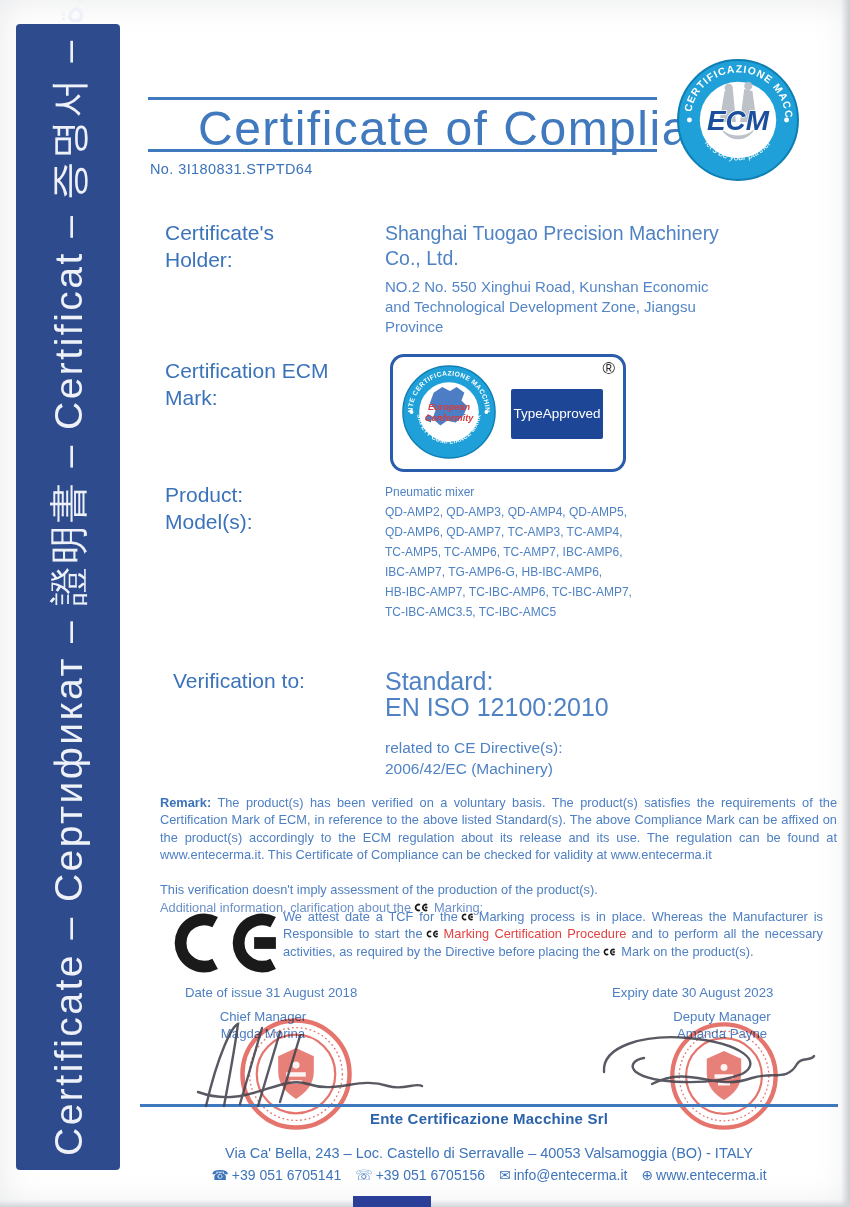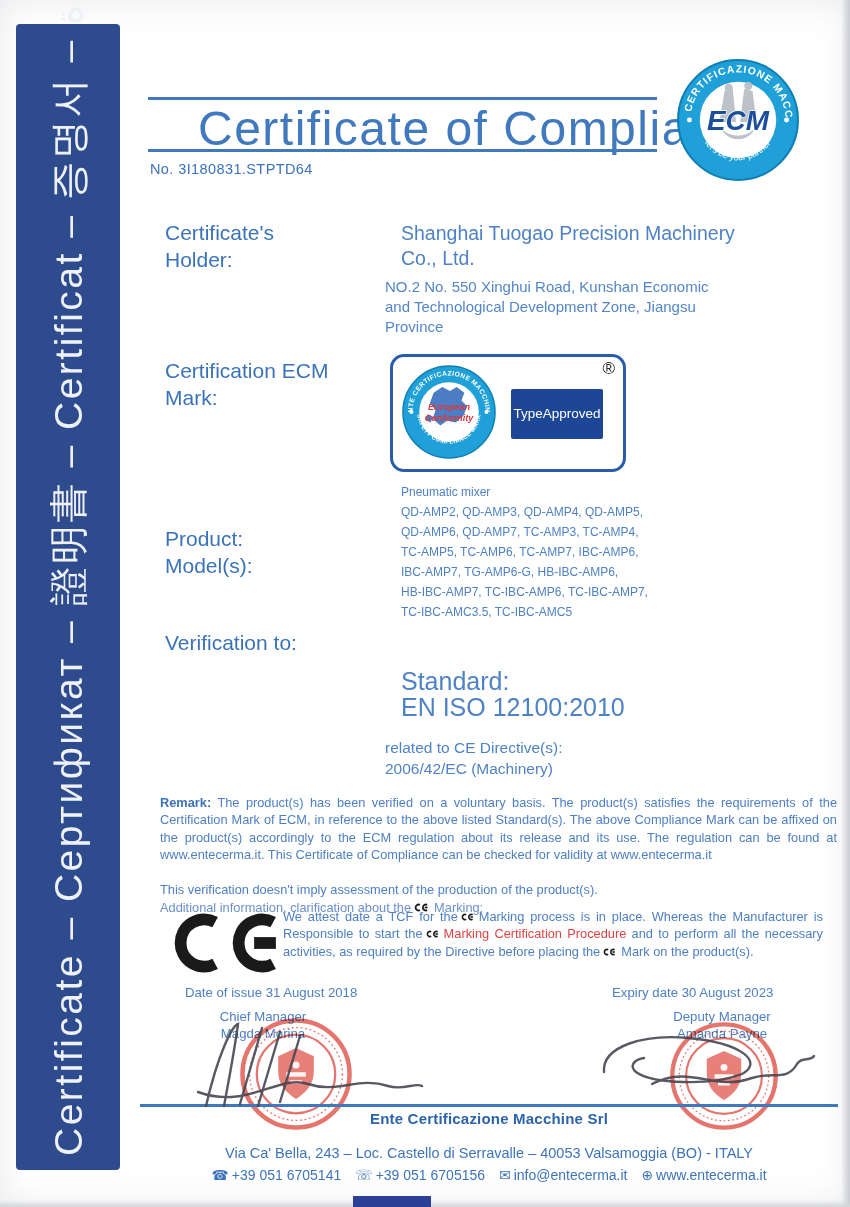--- a/index.html
+++ b/index.html
@@ -27,38 +27,38 @@
   .rule { position:absolute; background:#4179bf; }
   .rule-top    { left:148px; top:97px;  width:509px; height:3px; }
   .rule-bottom { left:148px; top:149px; width:509px; height:3px; }
   .title { position:absolute; left:158px; top:101px; font-size:48px; color:#4079be;
     letter-spacing:1.5px; white-space:nowrap;margin-left:40px; }
   .cert-no { position:absolute; left:150px; top:161px; font-size:14.5px; color:#3b73ba; letter-spacing:.4px; }
   .ecm-logo { position:absolute; left:676px; top:58px; width:124px; height:124px; }
 
   
   .sec-label { position:absolute; left:165px; color:#3b73ba; font-size:21px; line-height:27px; }
-  .sec-value { position:absolute; left:385px; color:#4f82c4;margin-left:16px; }
+  .sec-value { position:absolute; left:385px; color:#4f82c4; }
   .holder-label { top:219px; width:180px; }
   .holder-name { top:221px; width:370px; font-size:19.5px; line-height:25px; }
   .holder-address { position:absolute; left:385px; top:277px; width:345px; color:#5486c7; font-size:15px; line-height:20px; }
 
   .mark-label { top:357px; width:200px; }
   .mark-box { position:absolute; left:390px; top:354px; width:230px; height:112px;
     border:3px solid #2b5cab; border-radius:14px; background:#fff; }
   .mark-badge { position:absolute; left:8px; top:7px; width:96px; height:96px; }
   .type-box { position:absolute; left:118px; top:32px; width:92px; height:50px; background:#1d4796;
     color:#fff; font-size:13.5px; line-height:1.3; display:flex; flex-direction:row;
     align-items:center; justify-content:center; border-radius:2px; }
   .registered { position:absolute; right:8px; top:2px; font-size:17px; color:#2b2b2b; }
 
-  .product-label { top:481px; width:200px; white-space:pre-line;margin-top:44px; }
+  .product-label { top:481px; width:200px; white-space:pre-line; }
   .product-value { top:482px; width:460px; font-size:12px; line-height:20px; white-space:pre-line; }
 
-  .verif-label { top:629px; width:220px; }
+  .verif-label { top:667px; width:220px;margin-left:8px; }
   .verif-standard { top:668px; width:300px; font-size:25px; line-height:26px; white-space:pre-line; }
   .verif-directive { position:absolute; left:385px; top:737px; width:320px; color:#5083c5;
     font-size:15.5px; line-height:21px; white-space:pre-line; }
 
   
   .remark { position:absolute; left:160px; top:794px; width:677px; color:#4d7fc3;
     font-size:12.8px; line-height:17.3px; text-align:justify; }
   .remark b { color:#3b73ba; }
   .no-assessment { position:absolute; left:160px; top:882px; width:677px; color:#4d7fc3;
     font-size:12.8px; }

